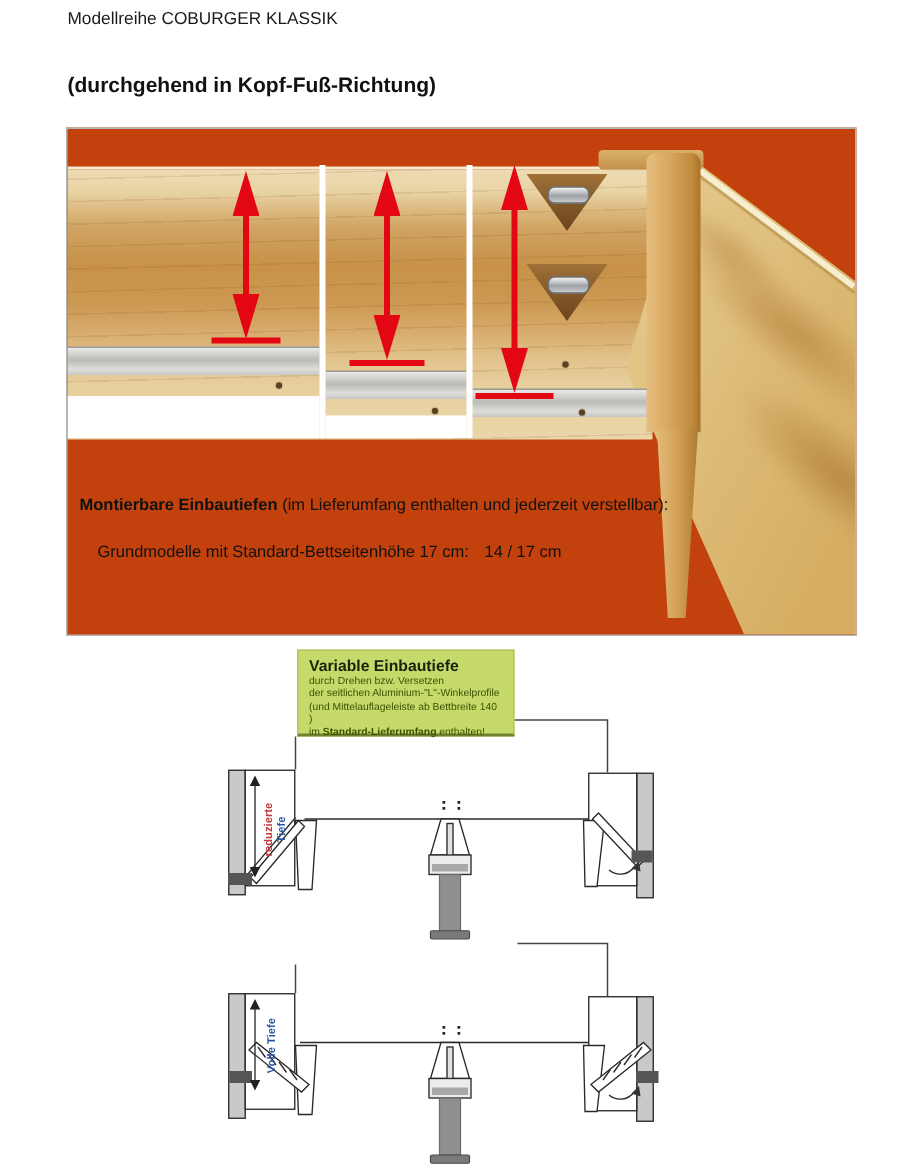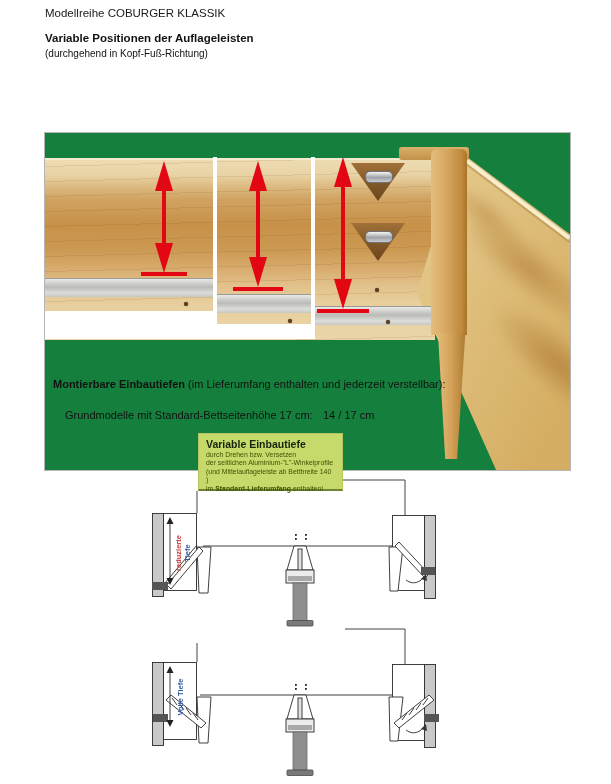--- a/index.html
+++ b/index.html
@@ -1,24 +1,24 @@
 <!DOCTYPE html>
 <html><head>
 <meta charset="utf-8">
 <style>
   html,body{margin:0;padding:0;background:#fff;}
   .page{position:relative;width:611px;height:784px;background:#fff;overflow:hidden;
         font-family:"Liberation Sans",sans-serif;color:#111;}
   
   .hdr-model{position:absolute;left:45px;top:7px;font-size:11.5px;color:#1a1a1a;}
   .hdr-t1{position:absolute;left:45px;top:32px;font-size:11.5px;font-weight:bold;}
-  .hdr-t2{position:absolute;left:45px;top:48px;font-size:10px;font-weight:normal;}
+  .hdr-t2{position:absolute;left:45px;top:48px;font-size:14px;font-weight:bold;}
   
   .photo{position:absolute;left:44px;top:85px;width:525px;height:337px;border:1px solid #b5b5b5;
-         background:#15803d;overflow:hidden;margin-top:47px;}
+         background:#c2410c;overflow:hidden;}
   .rail-wood{position:absolute;left:0;top:25px;width:390px;height:180px;z-index:1;
     border-top:2px solid #f4ead0;
     background:
       repeating-linear-gradient(178.5deg, rgba(255,255,255,0) 0 6px, rgba(120,70,20,.12) 6px 7px, rgba(255,255,255,0) 7px 15px),
       linear-gradient(180deg,#eddbb2 0%,#e9d4a6 8%,#debd85 14%,#d0a261 22%,#c79148 36%,#cc9953 50%,#d7ab6c 60%,#e2c28b 70%,#e7cf9d 80%,#ead6a9 100%);}
   .alu{position:absolute;z-index:2;border-top:1px solid #9a9a96;
        background:linear-gradient(180deg,#e9e9e7,#babab6 45%,#dddDD9 78%,#c6c6c2);}
   .alu1{left:0;top:145px;width:168px;height:18px;}
   .alu2{left:172px;top:161px;width:94px;height:18px;}
   .alu3{left:270px;top:173px;width:120px;height:18px;}
@@ -78,21 +78,20 @@
   .diagrams text{font-family:"Liberation Sans",sans-serif;font-weight:bold;font-size:7.5px;}
   .lbl-red{fill:#c23737;}
   .lbl-blue{fill:#2b57a5;}
 </style>
 </head>
 <body>
 
 <div class="page">
 
   <div class="hdr-model">Modellreihe COBURGER KLASSIK</div>
-  <div class="hdr-t1">Variable Positionen der Auflageleisten</div>
   <div class="hdr-t2">(durchgehend in Kopf-Fuß-Richtung)</div>
 
   <div class="photo">
     <div class="rail-wood"></div>
 
     <div class="fb">
       <div class="blob b1"></div>
       <div class="blob b2"></div>
       <div class="blob b3"></div>
       <div class="fb-edge"></div>

